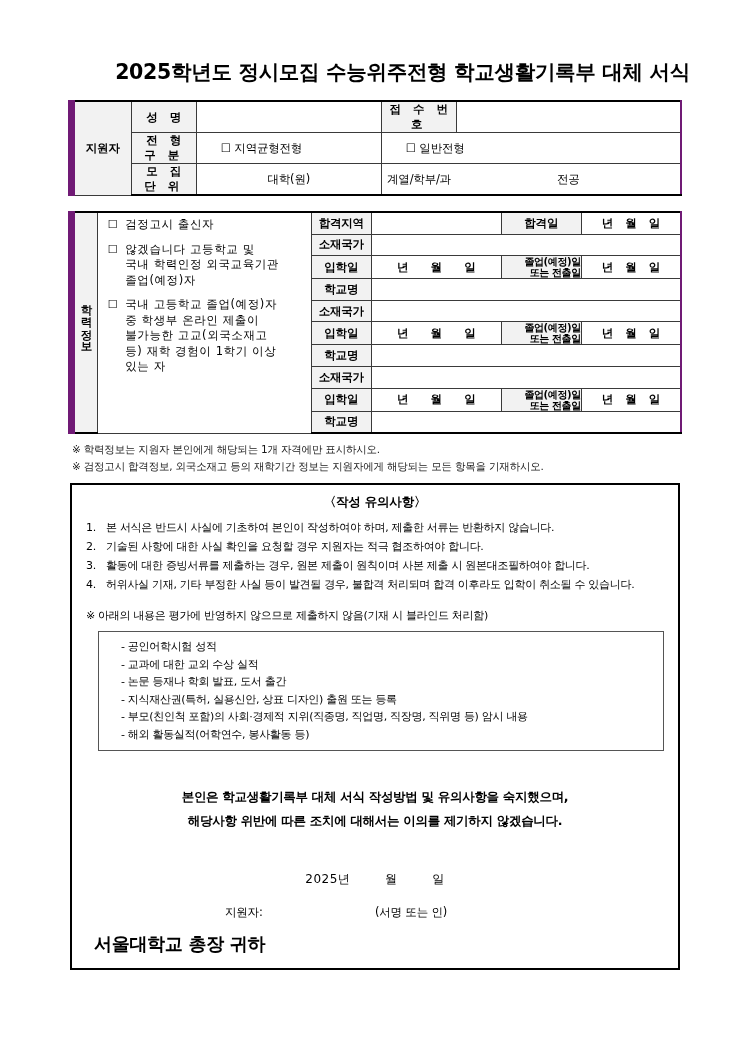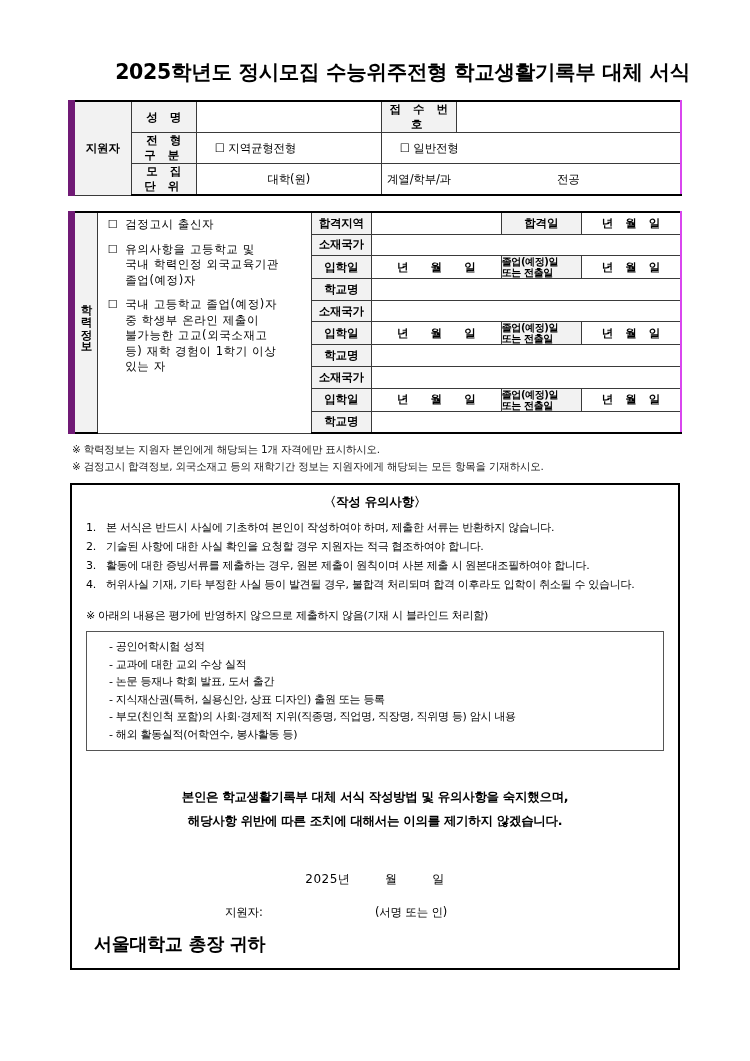--- a/index.html
+++ b/index.html
@@ -47,36 +47,36 @@
     height: 21px;
     vertical-align: middle;
     letter-spacing: -0.2px;
   }
   .hd {
     background: #f2f2f2;
     font-weight: bold;
     text-align: center;
   }
   .outer-l { border-left: 7px solid #701a75; }
-  .outer-r { border-right: 2px solid #d946ef; border-radius: 11px; }
+  .outer-r { border-right: 2px solid #701a75; border-radius: 11px; }
   .outer-t { border-top: 2px solid #000; }
   .outer-b { border-bottom: 2px solid #000; }
 
   
   .spread {
     display: block;
     text-align: center;
     letter-spacing: 4px;
     text-indent: 4px;
   }
 
   
   .t-applicant { margin-bottom: 15px; }
   .t-applicant td { height: 22px; }
-  .cell-pad { padding-left: 18px; }
+  .cell-pad { padding-left: 24px; }
   .ctr { text-align: center; }
 
   
   .t-edu td { height: 20.6px; }
   .vert-label {
     writing-mode: vertical-rl;
     text-orientation: upright;
     letter-spacing: 1px;
     font-weight: bold;
     font-size: 11.5px;
@@ -117,21 +117,21 @@
     justify-content: space-around;
     align-items: center;
     padding: 0 14px;
     font-size: 11.5px;
     font-weight: bold;
   }
   .two-line {
     font-size: 10px;
     line-height: 11px;
     font-weight: bold;
-    text-align: left;
+    text-align: right;
     letter-spacing: -0.4px;
   }
 
   
   .notes {
     width: 610px;
     margin: 7px auto 0;
     font-size: 10.5px;
     line-height: 17px;
     letter-spacing: -0.2px;
@@ -174,20 +174,21 @@
     letter-spacing: -0.3px;
     margin-top: 13px;
     margin-bottom: 6px;
   }
   .excl-box {
     border: 1px solid #555;
     padding: 6px 10px 7px 22px;
     font-size: 11px;
     line-height: 17.5px;
     letter-spacing: -0.3px;
+    margin-left: 12px;
   }
   .excl-box .row { white-space: nowrap; }
 
   
   .declaration {
     text-align: center;
     font-size: 12.5px;
     font-weight: bold;
     line-height: 24px;
     letter-spacing: -0.3px;
@@ -286,21 +287,21 @@
         <td class="chk-cell outer-t" rowspan="10">
           <div class="chk-item">
             <span class="chk-box">☐</span>
             <span class="chk-text">
               <div>검정고시  출신자</div>
             </span>
           </div>
           <div class="chk-item">
             <span class="chk-box">☐</span>
             <span class="chk-text">
-              <div>유의사항을  고등학교  및</div>
+              <div>않겠습니다  고등학교  및</div>
               <div>국내  학력인정  외국교육기관</div>
               <div>졸업(예정)자</div>
             </span>
           </div>
           <div class="chk-item">
             <span class="chk-box">☐</span>
             <span class="chk-text">
               <div>국내  고등학교  졸업(예정)자</div>
               <div>중  학생부  온라인  제출이</div>
               <div>불가능한  고교(외국소재고</div>

